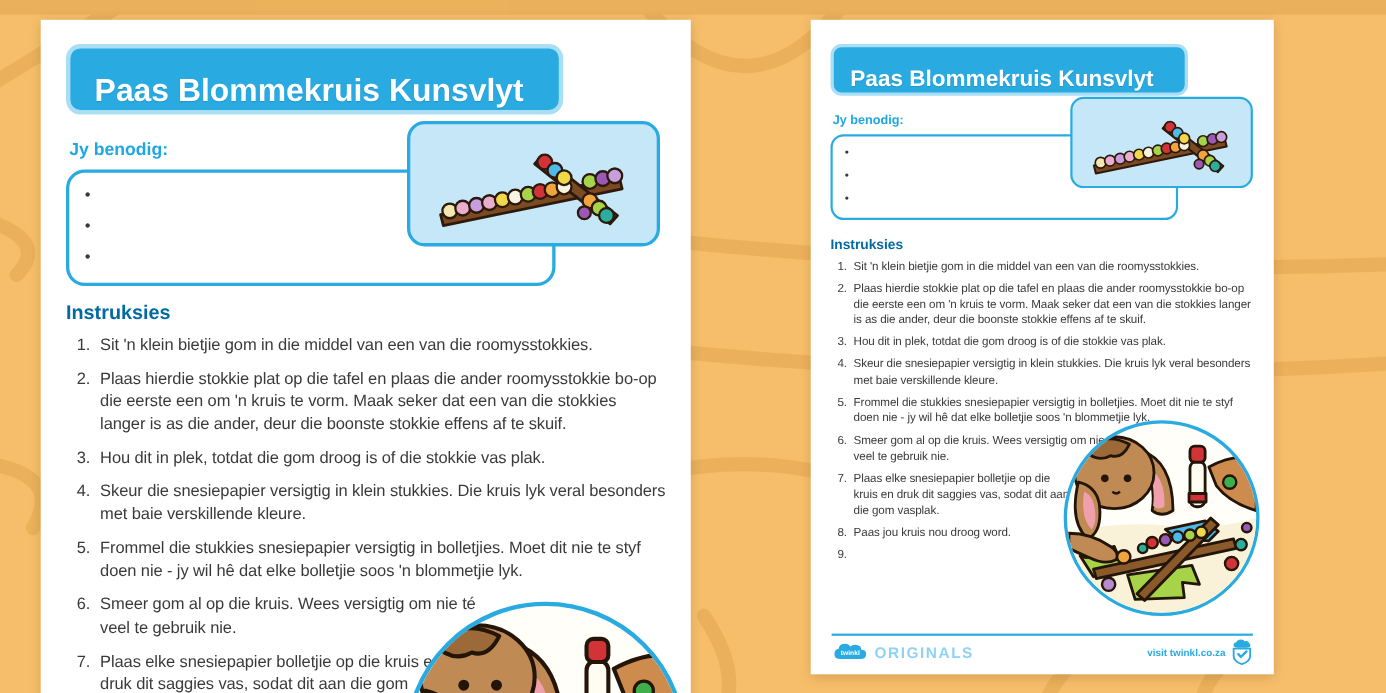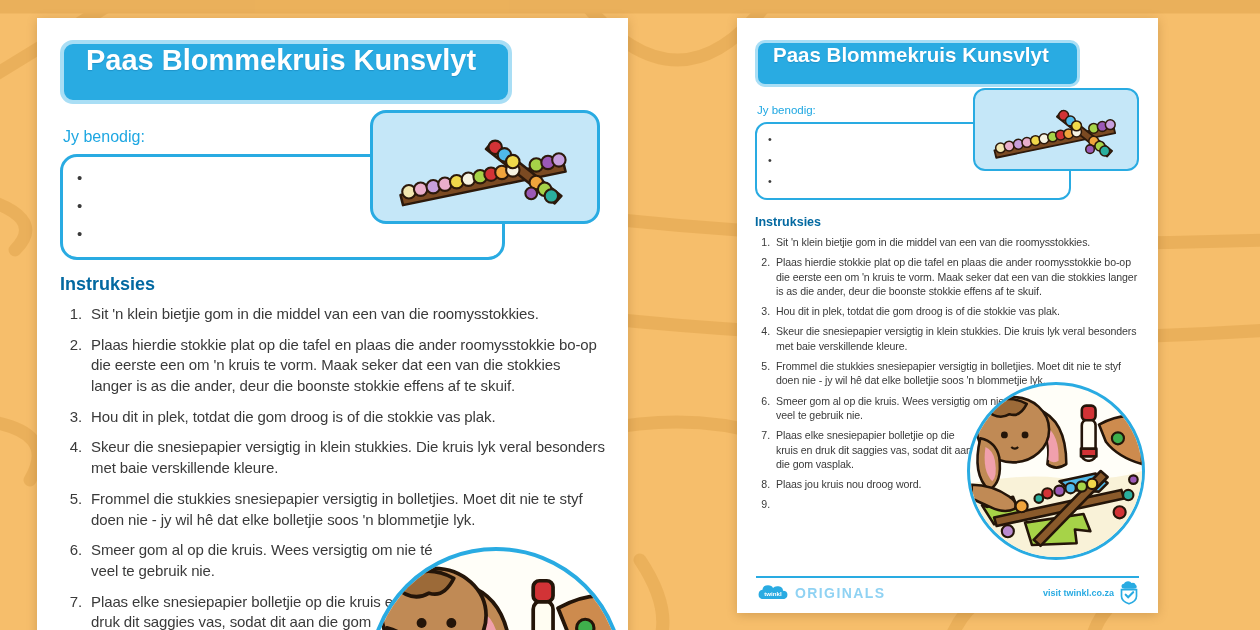--- a/index.html
+++ b/index.html
@@ -5,30 +5,30 @@
   html,body{margin:0;padding:0;}
   .canvas{position:relative;width:1260px;height:630px;overflow:hidden;
     background:#f6be6b;font-family:"Liberation Sans",sans-serif;}
   .bg-pattern{position:absolute;left:0;top:0;z-index:0;}
   .sheet{position:absolute;background:#ffffff;box-sizing:border-box;
     box-shadow:0 2px 10px rgba(90,50,0,0.22);z-index:1;}
   .sheet-left{left:37px;top:18px;width:591px;height:730px;padding:20px 23px;}
   .sheet-right{left:737px;top:18px;width:421px;height:595px;padding:16px 18px;}
 
   .title-banner{background:#29abe2;border:4px solid #a9def5;border-radius:13px;
-    color:#fff;font-weight:bold;display:flex;align-items:flex-start;box-sizing:border-box;
+    color:#fff;font-weight:bold;display:flex;align-items:flex-end;box-sizing:border-box;
     text-shadow:0 1px 1px rgba(0,80,130,0.25);}
   .sheet-left .title-banner{width:452px;height:64px;font-size:29px;padding-left:22px;margin-top:2px;}
   .sheet-right .title-banner{width:325px;height:47px;font-size:20.5px;padding-left:15px;margin-top:6px;
     border-width:3px;border-radius:10px;}
 
   .needs-area{position:relative;}
   .sheet-left .needs-area{margin-top:24px;}
   .sheet-right .needs-area{margin-top:17px;}
-  .needs-heading{color:#1ea7e2;font-weight:normal;}
+  .needs-heading{color:#1ea7e2;font-weight:bold;}
   .sheet-left .needs-heading{font-size:16px;margin-left:3px;}
   .sheet-right .needs-heading{font-size:11.5px;margin-left:2px;}
   .needs-box{background:#fff;border:3px solid #29abe2;border-radius:17px;box-sizing:border-box;
     position:relative;z-index:1;}
   .sheet-left .needs-box{width:445px;margin-top:8px;padding:12px 14px 4px;}
   .sheet-right .needs-box{width:316px;margin-top:6px;padding:9px 11px 2px;border-width:2px;border-radius:12px;}
   .needs-item{color:#3a3a3a;}
   .needs-item::before{content:"• ";}
   .sheet-left .needs-item{font-size:15px;margin-bottom:11px;}
   .sheet-right .needs-item{font-size:10.8px;margin-bottom:9px;}
@@ -263,21 +263,21 @@
         <div class="step">
         <span class="step-num">6.</span>
         <span class="step-text">Smeer gom al op die kruis. Wees versigtig om nie té veel te gebruik nie.</span>
       </div>
         <div class="step">
         <span class="step-num">7.</span>
         <span class="step-text">Plaas elke snesiepapier bolletjie op die kruis en druk dit saggies vas, sodat dit aan die gom vasplak.</span>
       </div>
         <div class="step">
         <span class="step-num">8.</span>
-        <span class="step-text">Plaas jou kruis nou droog word.</span>
+        <span class="step-text">Paas jou kruis nou droog word.</span>
       </div>
         <div class="step">
         <span class="step-num">9.</span>
       </div>
       </div>
 
     <div class="bunny-circle">
       <svg viewBox="0 0 200 200">
           <use href="#bunny-art"></use>
         </svg>

